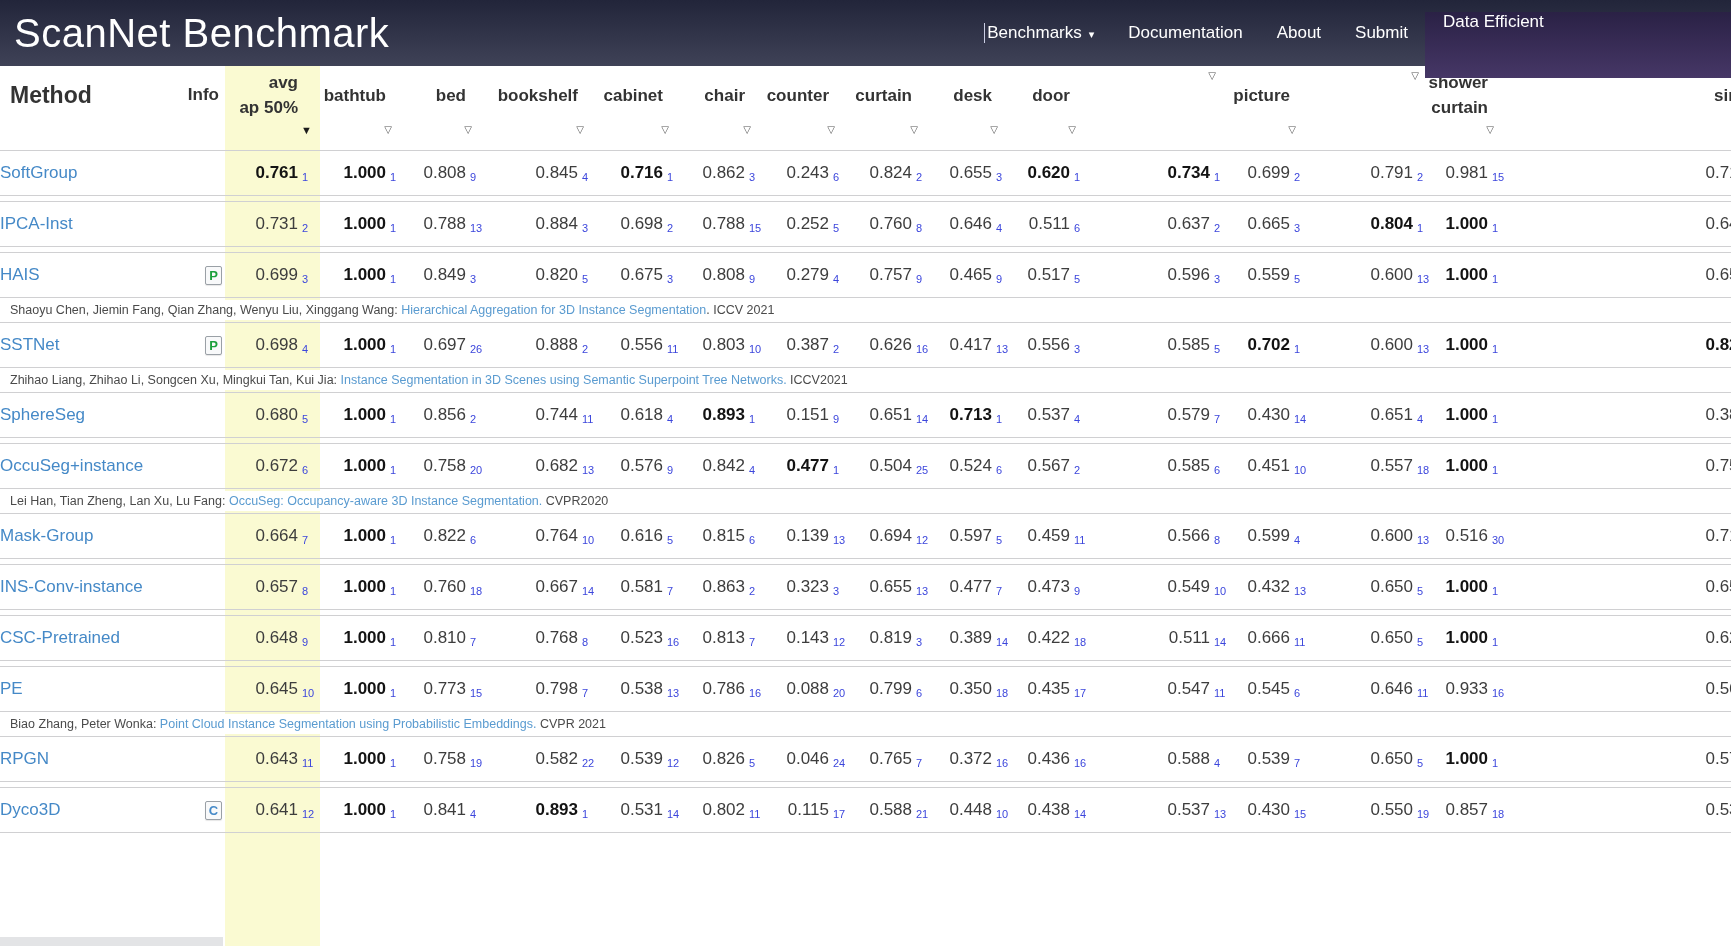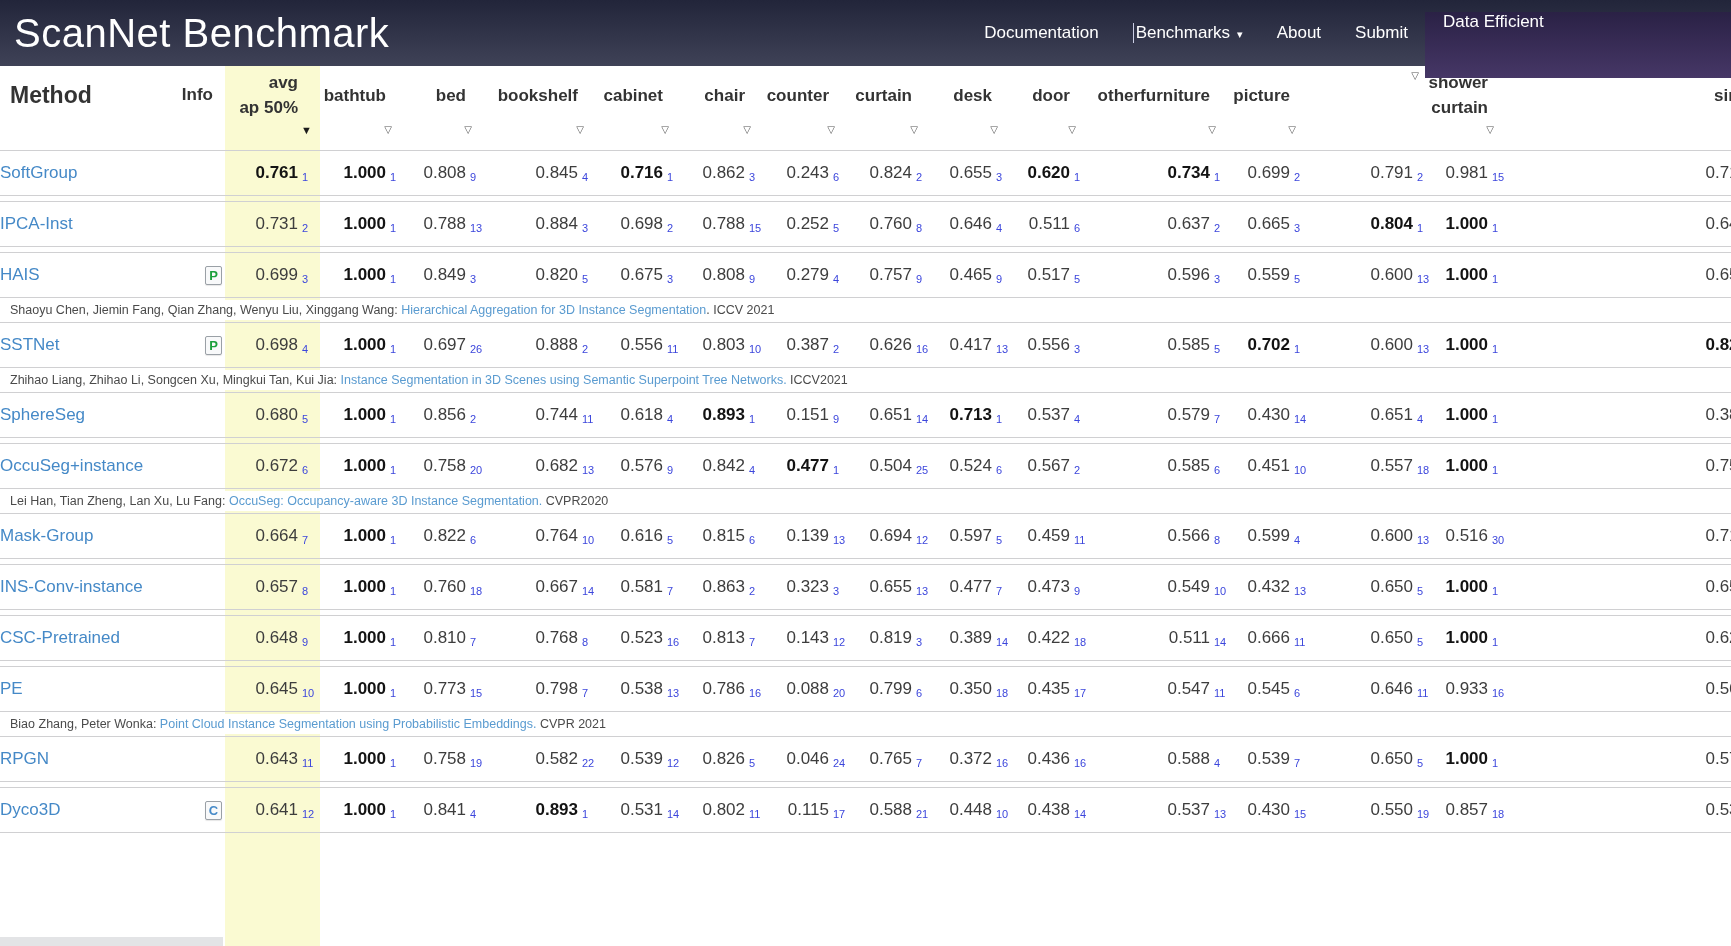--- a/index.html
+++ b/index.html
@@ -28,21 +28,21 @@
   .table-area { position:relative; z-index:1; width:1770px; }
   .cells { display:flex; }
   .c0{width:95px}.c1{width:88px}.c2{width:80px}.c3{width:112px}.c4{width:85px}
   .c5{width:82px}.c6{width:84px}.c7{width:83px}.c8{width:80px}.c9{width:78px}
   .c10{width:140px}.c11{width:80px}.c12{width:123px}.c13{width:75px}.c14{width:260px}
 
   .table-header { height:80px; padding-top:2px; }
   .hm { width:185px; height:54px; display:flex; align-items:center; padding-left:10px;
         font-weight:bold; font-size:23px; color:#333; }
   .hi { width:40px; height:54px; display:flex; align-items:center; justify-content:flex-end;
-        font-weight:bold; font-size:17px; color:#333; padding-right:12px; }
+        font-weight:bold; font-size:17px; color:#333; padding-right:6px; }
   .hcell { display:flex; flex-direction:column; cursor:pointer; }
   .hlabel { height:54px; display:flex; flex-direction:column; justify-content:center;
             align-items:flex-end; padding-right:22px; font-weight:bold; font-size:17px;
             color:#333; line-height:25px; white-space:nowrap; }
   .harrow { height:20px; text-align:right; padding-right:16px; font-size:10px;
             color:#555; line-height:16px; }
   .harrow.sorted { padding-right:8px; color:#1b1b1b; font-size:11px; }
 
   .data-row { display:flex; align-items:center; height:46px; margin-top:5px;
               border-top:1px solid #d0d0d2; border-bottom:1px solid #d0d0d2; }
@@ -72,26 +72,26 @@
   .bottom-partial { position:absolute; left:0; bottom:0; width:223px; height:9px;
                     background:#e3e4e6; z-index:2; }
 </style>
 </head>
 <body>
 
 <div class="topbar">
   <a class="app-title">ScanNet Benchmark</a>
   <div class="nav">
     <div class="nav-item">
-      <span>Documentation</span>
-    </div>
-    <div class="nav-item">
       <span class="cursor-bar"></span>
       <span>Benchmarks</span>
       <span class="caret">▾</span>
+    </div>
+    <div class="nav-item">
+      <span>Documentation</span>
     </div>
     <div class="nav-item">
       <span>About</span>
     </div>
     <div class="nav-item">
       <span>Submit</span>
     </div>
     <div class="nav-tab">
       <span>Data Efficient</span>
     </div>
@@ -163,23 +163,20 @@
           </div>
         <div class="harrow">▽</div>
       </div>
       <div class="hcell c9">
         <div class="hlabel">
             <span>door</span>
           </div>
         <div class="harrow">▽</div>
       </div>
       <div class="hcell c10">
-        <div class="hlabel">
-            <span>otherfurniture</span>
-          </div>
         <div class="harrow">▽</div>
       </div>
       <div class="hcell c11">
         <div class="hlabel">
             <span>picture</span>
           </div>
         <div class="harrow">▽</div>
       </div>
       <div class="hcell c12">
         <div class="harrow">▽</div>

